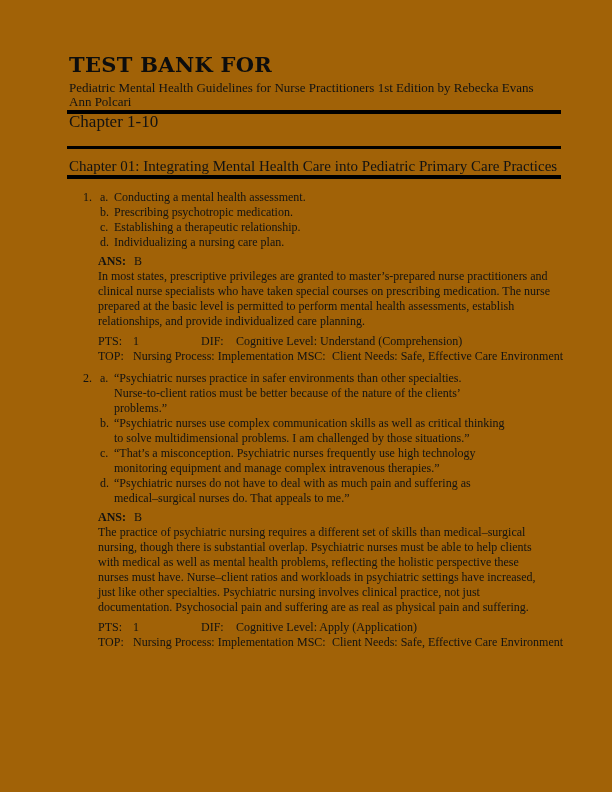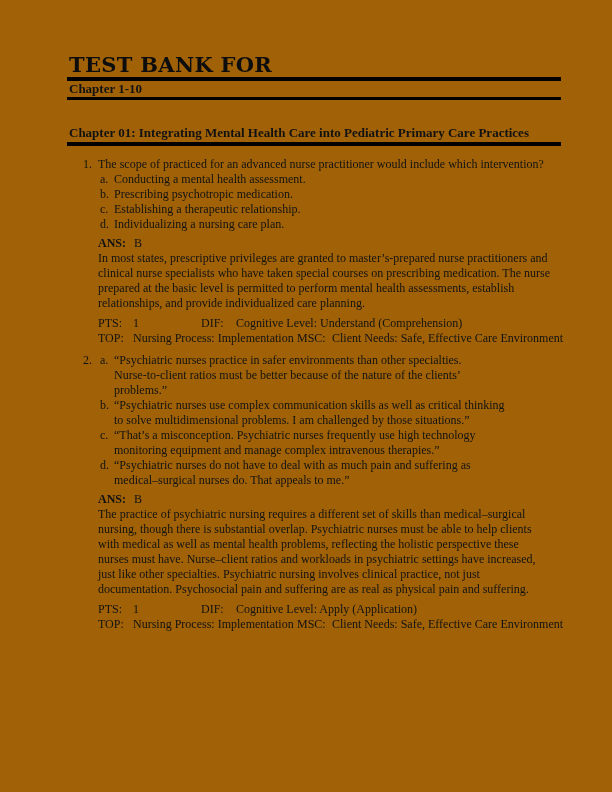--- a/index.html
+++ b/index.html
@@ -20,22 +20,22 @@
     font-size:21px; line-height:23px;
     letter-spacing:0.3px;
     padding-left:2px;
     color:#0d0d0d;
   }
   .doc-subtitle { font-size:13px; line-height:14px; margin-top:5px; padding-left:2px; }
 
   .bar  { height:4px; background:#000; margin-top:1px; }
   .rule { height:2.5px; background:#000; }
 
-  .chapter-range { font-weight:bold; font-size:13px; line-height:14px; padding:1px 0 1px 2px; }
-  .chapter-title { font-weight:bold; font-size:13px; line-height:14px; margin-top:26px; padding:0 0 1.5px 2px; }
+  .chapter-range { font-weight:normal; font-size:17px; line-height:14px; padding:1px 0 17px 2px; }
+  .chapter-title { font-weight:normal; font-size:15px; line-height:14px; margin-top:10px; padding:0 0 1.5px 2px; }
 
   .section-label { font-weight:bold; font-size:12.5px; margin-top:26px; padding-left:1px; }
 
   .q { position:relative; }
   .q-1 { margin-top:11px; }
   .q-2 { margin-top:7px; }
   .q-num { position:absolute; left:16px; top:0; width:14px; }
   .q-body { margin-left:31px; width:478px; }
   .stem { white-space:pre-line; }
 
@@ -54,33 +54,36 @@
   .w-top { display:inline-block; min-width:164px; white-space:nowrap; }
   .m-txt { white-space:nowrap;margin-top:26px; }
 </style>
 </head>
 <body>
 
 <div class="page">
   <div class="content">
 
     <div class="doc-title">TEST BANK FOR</div>
+    <div class="doc-subtitle">
+      <div>Pediatric Mental Health Guidelines for Nurse Practitioners 1st Edition by Rebecka Evans</div>
+      <div>Ann Polcari</div>
+    </div>
 
     <div class="bar"></div>
     <div class="chapter-range">Chapter 1-10</div>
     <div class="rule"></div>
 
     <div class="chapter-title">Chapter 01: Integrating Mental Health Care into Pediatric Primary Care Practices</div>
     <div class="bar"></div>
 
 
     <div class="q q-1">
       <span class="q-num">1.</span>
       <div class="q-body">
-        <div class="stem">The scope of practiced for an advanced nurse practitioner would include which intervention?</div>
         <div>
           <div class="opt">
             <span class="opt-letter">a.</span>
             <span class="opt-text">Conducting a mental health assessment.</span>
           </div>
           <div class="opt">
             <span class="opt-letter">b.</span>
             <span class="opt-text">Prescribing psychotropic medication.</span>
           </div>
           <div class="opt">

